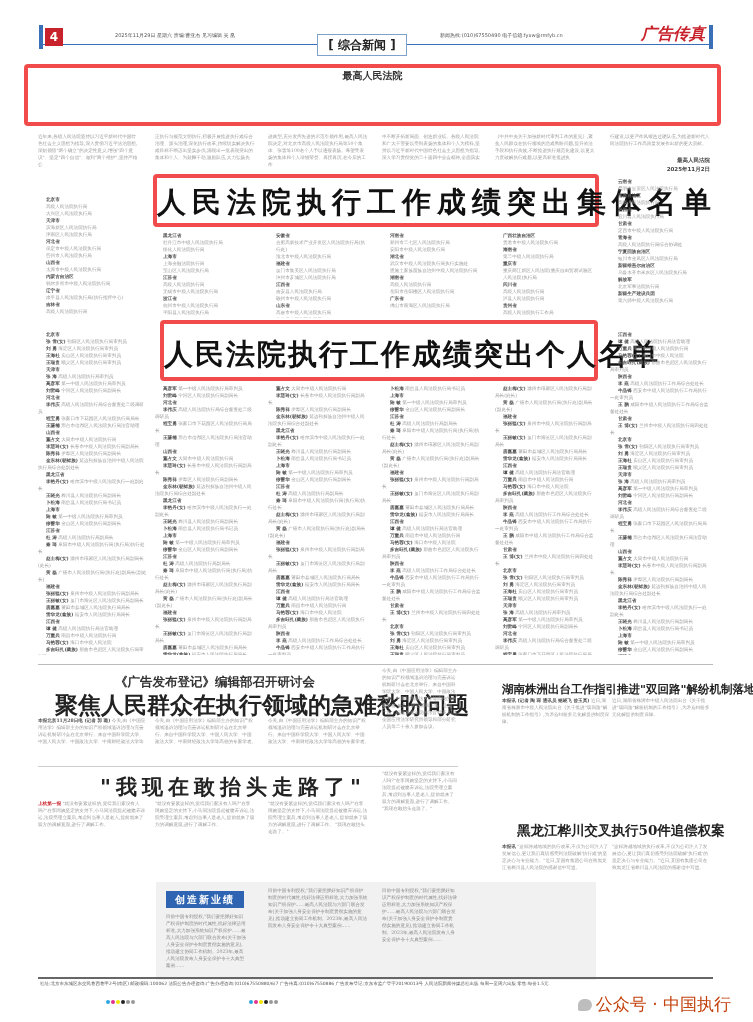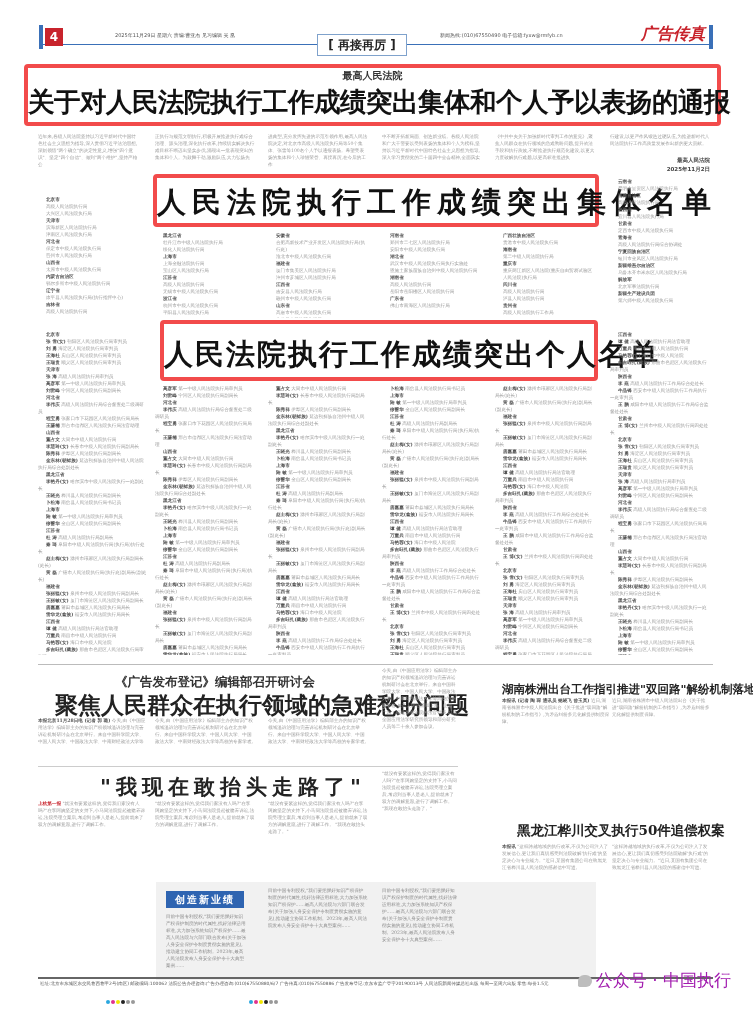--- a/index.html
+++ b/index.html
@@ -31,40 +31,39 @@
 
   .sub-kicker { position: absolute; font-family: "DejaVu Sans", sans-serif; font-weight: bold; color: #333; white-space: nowrap; }
   .sub-head { position: absolute; font-family: "DejaVu Serif", serif; font-weight: bold; color: #222; white-space: nowrap; }
 
   .story-box { position: absolute; left: 156px; top: 882px; width: 440px; height: 98px; background: #f1f1f1; }
   .story-tag { position: absolute; left: 166px; top: 891px; width: 78px; height: 17px; background: #2e64b1; color: #fff; font-family: "DejaVu Sans", sans-serif; font-size: 10px; font-weight: bold; text-align: center; line-height: 17px; letter-spacing: 2px; }
 
   .footer-text { position: absolute; left: 40px; top: 981px; font-family: "DejaVu Sans", sans-serif; font-size: 4.5px; color: #555; white-space: nowrap; }
   .cmyk { position: absolute; top: 1000px; display: flex; gap: 1px; }
   .cmyk span { width: 4px; height: 4px; border-radius: 50%; display: inline-block; }
-  .watermark { position: absolute; right: 22px; top: 969px; font-family: "DejaVu Sans", sans-serif; font-size: 17px; color: #a21caf; white-space: nowrap; display: flex; align-items: center; gap: 4px; }
+  .watermark { position: absolute; right: 22px; top: 993px; font-family: "DejaVu Sans", sans-serif; font-size: 17px; color: #c2410c; white-space: nowrap; display: flex; align-items: center; gap: 4px; }
   .wm-icon { width: 14px; height: 12px; background: #bdbdbd; border-radius: 7px 7px 7px 2px; display: inline-block; }
 </style>
 </head>
 <body>
 
 <div>
   <div class="mast-edge-l"></div>
   <div class="mast-edge-r"></div>
   <div class="mast-line"></div>
   <div class="page-num">4</div>
   <div class="mast-small" style="left:115px;">2025年11月29日  星期六  责编:曹亚杰  见习编辑 吴 凰</div>
-  <div class="section-tag">[ 再接再厉 ]</div>
+  <div class="section-tag">[ 综合新闻 ]</div>
   <div class="mast-small" style="left:440px;">新闻热线:(010)67550490   电子信箱:fyxw@rmfyb.cn</div>
   <div class="paper-logo">广告传真</div>
 </div>
 
 <div class="red-box" style="left:24px; top:64px; width:697px; height:62px;">
   <div class="kicker" style="top:1px; font-size:10px;">最高人民法院</div>
-  <div class="headline" style="top:16px; font-size:26.5px; letter-spacing:-0.5px;">关于对人民法院执行工作成绩突出集体和个人予以表扬的通报</div>
 </div>
 
 <div class="txt" style="left:38px; top:133px; width:100px; height:38px;">近年来,各级人民法院坚持以习近平新时代中国特色社会主义思想为指导,深入贯彻习近平法治思想,深刻领悟"两个确立"的决定性意义,增强"四个意识"、坚定"四个自信"、做到"两个维护",坚持严格公</div>
 <div class="txt" style="left:155px; top:133px; width:100px; height:38px;">正执行与规范文明执行,积极开展推进执行难综合治理、源头治理,深化执行改革,持续切实解决执行难目标不断迈出坚实步伐,涌现出一批表现突出的集体和个人。为鼓舞干劲,激励队伍,大力弘扬先</div>
 <div class="txt" style="left:268px; top:133px; width:100px; height:38px;">进典型,充分发挥先进的示范引领作用,最高人民法院决定,对北京市高级人民法院执行局等50个集体、张雪等100名个人予以通报表扬。希望受表扬的集体和个人珍惜荣誉、再接再厉,在今后的工作</div>
 <div class="txt" style="left:382px; top:133px; width:100px; height:38px;">中不断开拓新局面、创造新业绩。各级人民法院和广大干警要以受到表扬的集体和个人为榜样,坚持以习近平新时代中国特色社会主义思想为指导,深入学习贯彻党的二十届四中全会精神,全面落实</div>
 <div class="txt" style="left:495px; top:133px; width:100px; height:38px;">《中共中央关于加强新时代审判工作的意见》,聚焦人民群众在执行领域的急难愁盼问题,提升依法手段和执行质效,不断推进执行规范化建设,以更大力度破解执行难题,以更高标准推进执</div>
 <div class="txt" style="left:610px; top:133px; width:100px; height:24px;">行建设,以更严作风锻造过硬队伍,为推进新时代人民法院执行工作高质量发展作出新的更大贡献。</div>
 <div class="sig" style="left:610px; top:156px; width:100px;">
   <div>最高人民法院</div>

